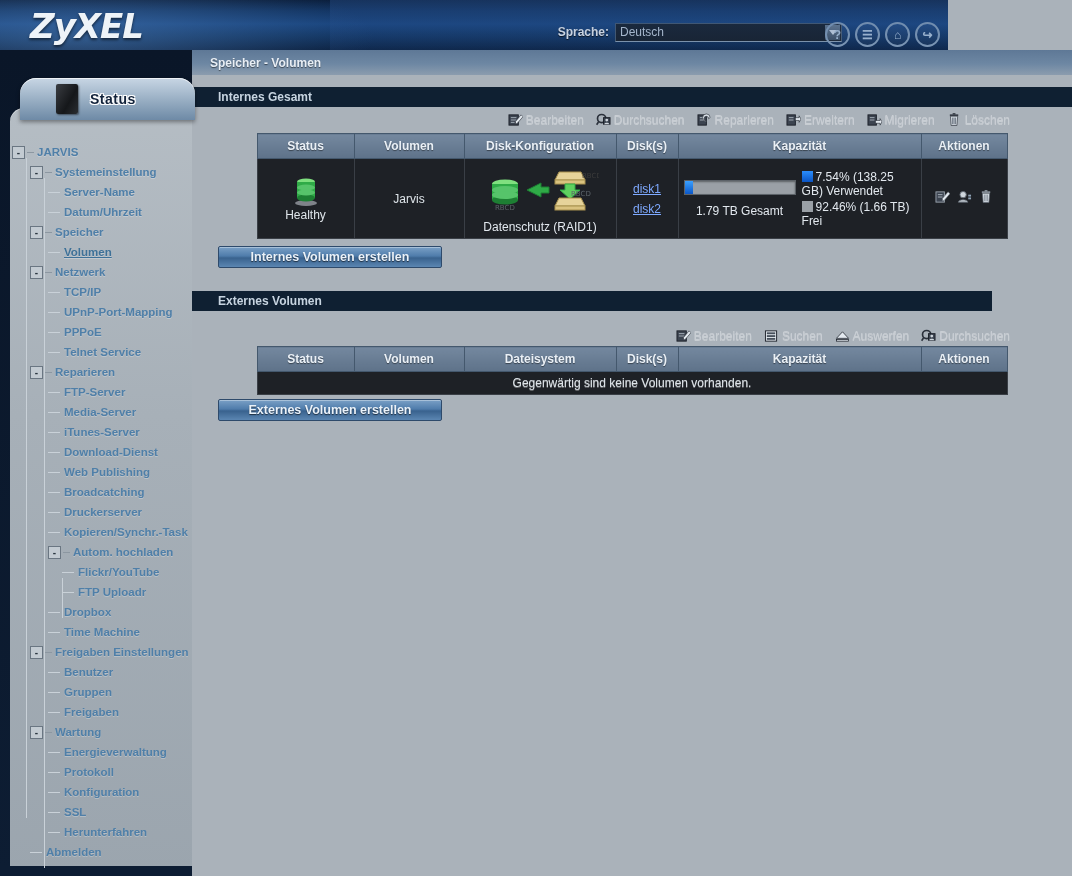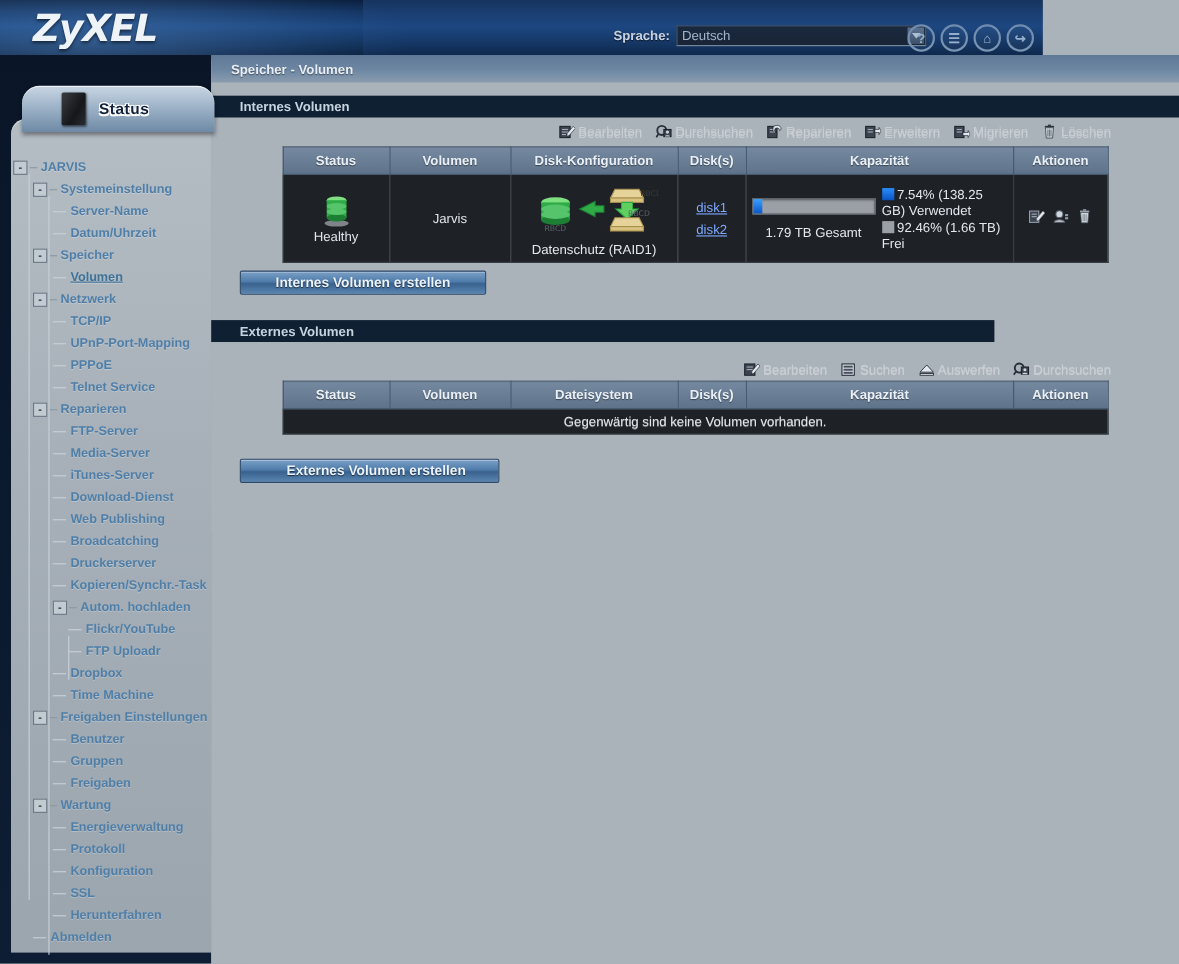--- a/index.html
+++ b/index.html
@@ -388,21 +388,21 @@
 <div id="main">
   <div id="top-blue"></div>
 
   <div id="page-bar">
     <span class="ttl">Speicher - Volumen</span>
   </div>
 
   <div style="position:absolute;left:0;top:30px;width:880px;height:8px;background:#aab2ba;"></div>
 
   <div class="sect-bar" style="position:absolute;left:0;top:37px;width:880px;">
-    <span class="ttl">Internes Volumen</span>
+    <span class="ttl">Internes Gesamt</span>
   </div>
 
   <div class="panel" style="position:absolute;left:0;top:57px;width:880px;height:187px;">
 
     <div class="toolbar">
       <div class="tb-item">
         <svg class="tb-ico" viewBox="0 0 16 15">
           <rect x="1" y="2" width="10" height="11" fill="#3c4450" stroke="#1b2029"></rect>
           <rect x="3" y="4.5" width="6" height="1" fill="#aab3bd"></rect>
             <rect x="3" y="7" width="6" height="1" fill="#aab3bd"></rect>
@@ -563,21 +563,21 @@
             </span>
           </div>
         </td>
       </tr>
     </tbody>
       </table>
 
     <div class="btn-create">Internes Volumen erstellen</div>
   </div>
 
-  <div class="sect-bar" style="position:absolute;left:0;top:241px;width:712px;">
+  <div class="sect-bar" style="position:absolute;left:0;top:241px;width:800px;">
     <span class="ttl">Externes Volumen</span>
   </div>
 
   <div class="panel" style="position:absolute;left:0;top:261px;width:880px;height:173px;">
 
     <div class="toolbar" style="height:32px;align-items:flex-end;padding-bottom:3px;">
       <div class="tb-item">
         <svg class="tb-ico" viewBox="0 0 16 15">
           <rect x="1" y="2" width="10" height="11" fill="#3c4450" stroke="#1b2029"></rect>
           <rect x="3" y="4.5" width="6" height="1" fill="#aab3bd"></rect>
@@ -631,15 +631,15 @@
         <th>Disk(s)</th>
         <th>Kapazität</th>
         <th>Aktionen</th>
       </tr>
       <tr>
         <td class="empty-msg" colspan="6">Gegenwärtig sind keine Volumen vorhanden.</td>
       </tr>
     </tbody>
       </table>
 
-    <div class="btn-create" style="margin-top:22px;padding-left:12px;">Externes Volumen erstellen</div>
+    <div class="btn-create" style="margin-top:4px;">Externes Volumen erstellen</div>
   </div>
 </div>
 
 </body></html>

